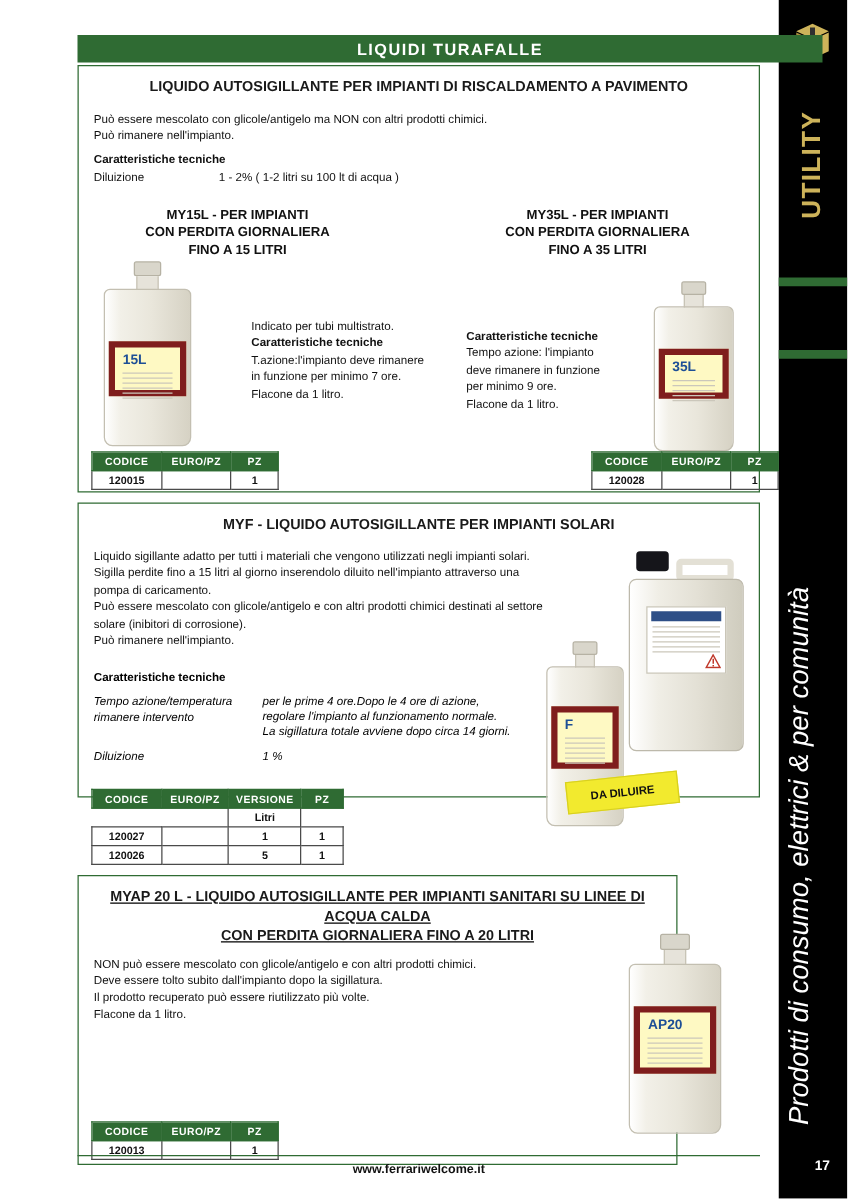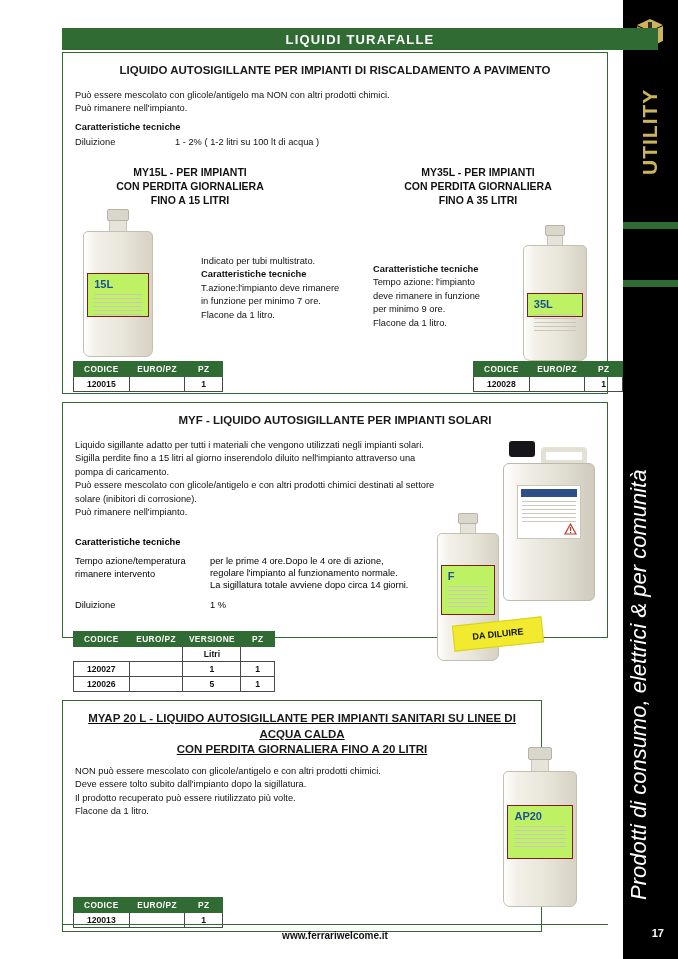--- a/index.html
+++ b/index.html
@@ -150,21 +150,21 @@
     background: #e6e3da; border-left: 1px solid #c8c4b6; border-right: 1px solid #c8c4b6;
   }
   .bottle .body {
     position: absolute; left: 0; bottom: 0;
     background: linear-gradient(to right,#ffffff 0%,#f2f0e8 18%,#e9e6db 55%,#d6d2c4 100%);
     border: 1px solid #c3bfb1;
     border-radius: 5px 5px 7px 7px;
   }
   .bottle .label {
     position: absolute; left: 6%; width: 88%;
-    background: #bef264; border: 1px solid #7f1d1d;
+    background: #fef9c3; border: 5px solid #7f1d1d;
   }
   .bottle .label .lab-code {
     position: absolute; left: 6px; top: 4px;
     color: #1d4f96; font-size: 11px; font-weight: bold;
   }
   .bottle .label .lab-lines {
     position: absolute; left: 6px; right: 6px; top: 20px; bottom: 4px;
   }
   .bottle .label .lab-lines i {
     display: block; height: 1px; background: #cbc7bb; margin-bottom: 3px;
@@ -196,21 +196,21 @@
     height: 14px;
   }
   table.codes td.sub {
     background: #ffffff;
     font-weight: bold;
   }
 
   
   .p2-text { position: absolute; left: 12px; top: 36px; width: 440px; }
   .p2-ct-title { position: absolute; left: 12px; top: 134px; font-size: 9.3px; font-weight: bold; }
-  .p2-grid { position: absolute; left: 12px; top: 152px; width: 420px; font-size: 9.3px; }
+  .p2-grid { position: absolute; left: 12px; top: 152px; width: 420px; font-size: 9.3px; font-style: italic; }
   .p2-grid .row { display: flex; margin-bottom: 4px; }
   .p2-grid .k { width: 135px; line-height: 1.35; }
   .p2-grid .v { flex: 1; line-height: 1.3; }
 
   
   .tanica {
     position: absolute; left: 440px; top: 38px; width: 92px; height: 160px;
   }
   .tanica .t-body {
     position: absolute; left: 0; top: 22px; width: 92px; height: 138px;
@@ -332,21 +332,21 @@
       <div class="bold">Caratteristiche tecniche</div>
       <div>T.azione:l'impianto deve rimanere</div>
       <div>in funzione per minimo 7 ore.</div>
       <div>Flacone da 1 litro.</div>
     </div>
 
     <div class="bottle" style="left:460px; top:172px; width:64px; height:136px;">
       <div class="cap" style="top:0;  width:20px; height:11px;"></div>
       <div class="neck" style="top:11px; width:16px; height:11px;"></div>
       <div class="body" style="width:64px; height:116px;"></div>
-      <div class="label" style="top:68px; height:24px;text-align:center;">
+      <div class="label" style="top:54px; height:40px;text-align:center;">
         <div class="lab-code">35L</div>
         <div class="lab-lines">
             <i></i>
             <i></i>
             <i></i>
             <i></i>
             <i></i>
           </div>
       </div>
     </div>

